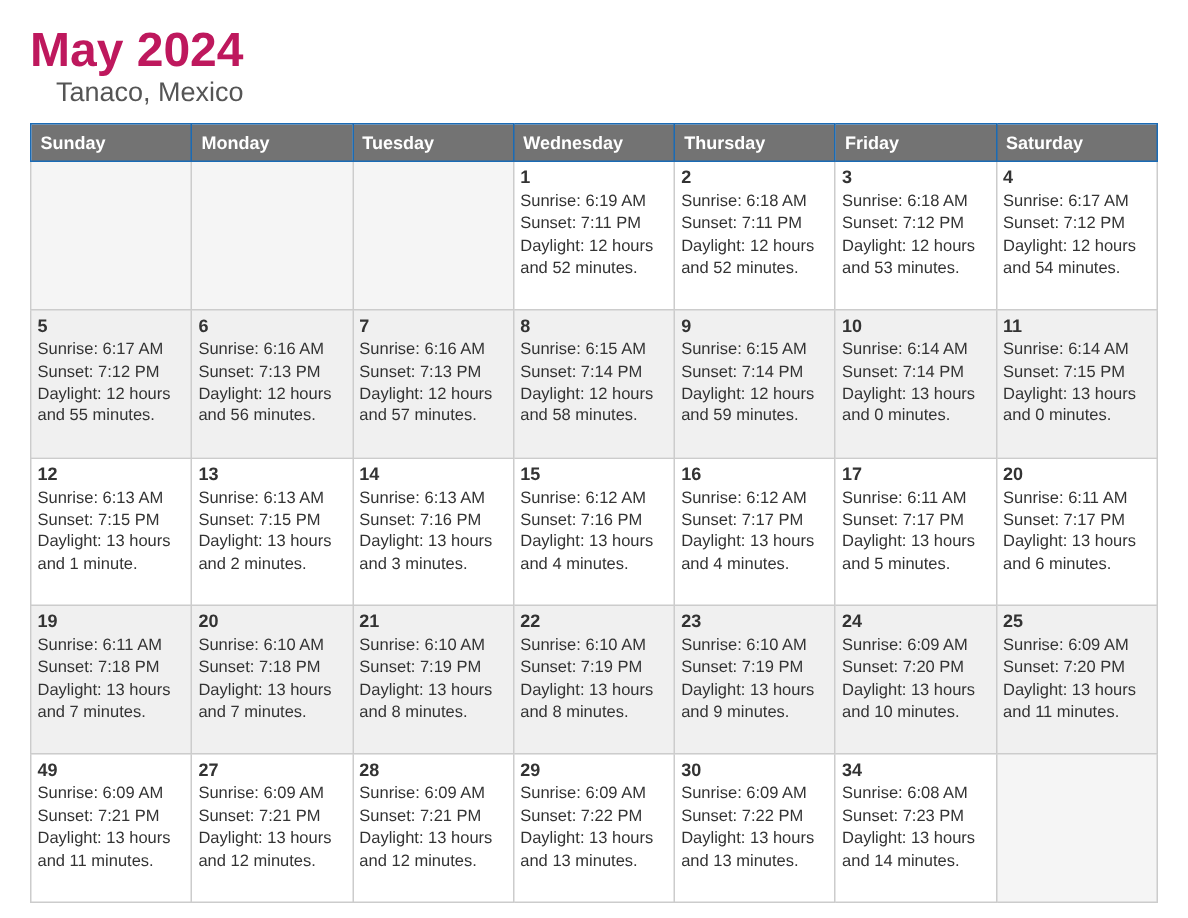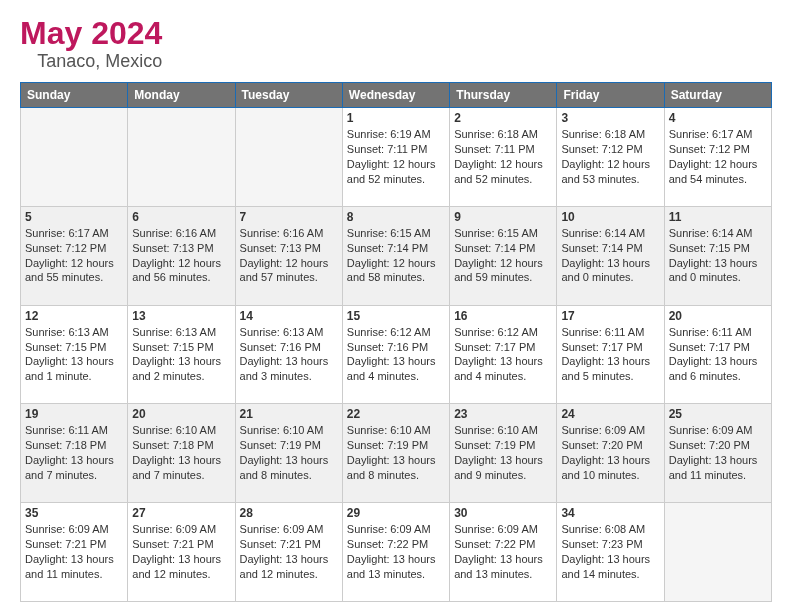--- a/index.html
+++ b/index.html
@@ -234,21 +234,21 @@
             <span class="day-num">24</span>
             <div class="cell-text">Sunrise: 6:09 AM<br>Sunset: 7:20 PM<br>Daylight: 13 hours<br>and 10 minutes.</div>
           </td>
           <td class="shaded">
             <span class="day-num">25</span>
             <div class="cell-text">Sunrise: 6:09 AM<br>Sunset: 7:20 PM<br>Daylight: 13 hours<br>and 11 minutes.</div>
           </td>
         </tr>
         <tr>
           <td>
-            <span class="day-num">35</span>
+            <span class="day-num">49</span>
             <div class="cell-text">Sunrise: 6:09 AM<br>Sunset: 7:21 PM<br>Daylight: 13 hours<br>and 11 minutes.</div>
           </td>
           <td>
             <span class="day-num">27</span>
             <div class="cell-text">Sunrise: 6:09 AM<br>Sunset: 7:21 PM<br>Daylight: 13 hours<br>and 12 minutes.</div>
           </td>
           <td>
             <span class="day-num">28</span>
             <div class="cell-text">Sunrise: 6:09 AM<br>Sunset: 7:21 PM<br>Daylight: 13 hours<br>and 12 minutes.</div>
           </td>

